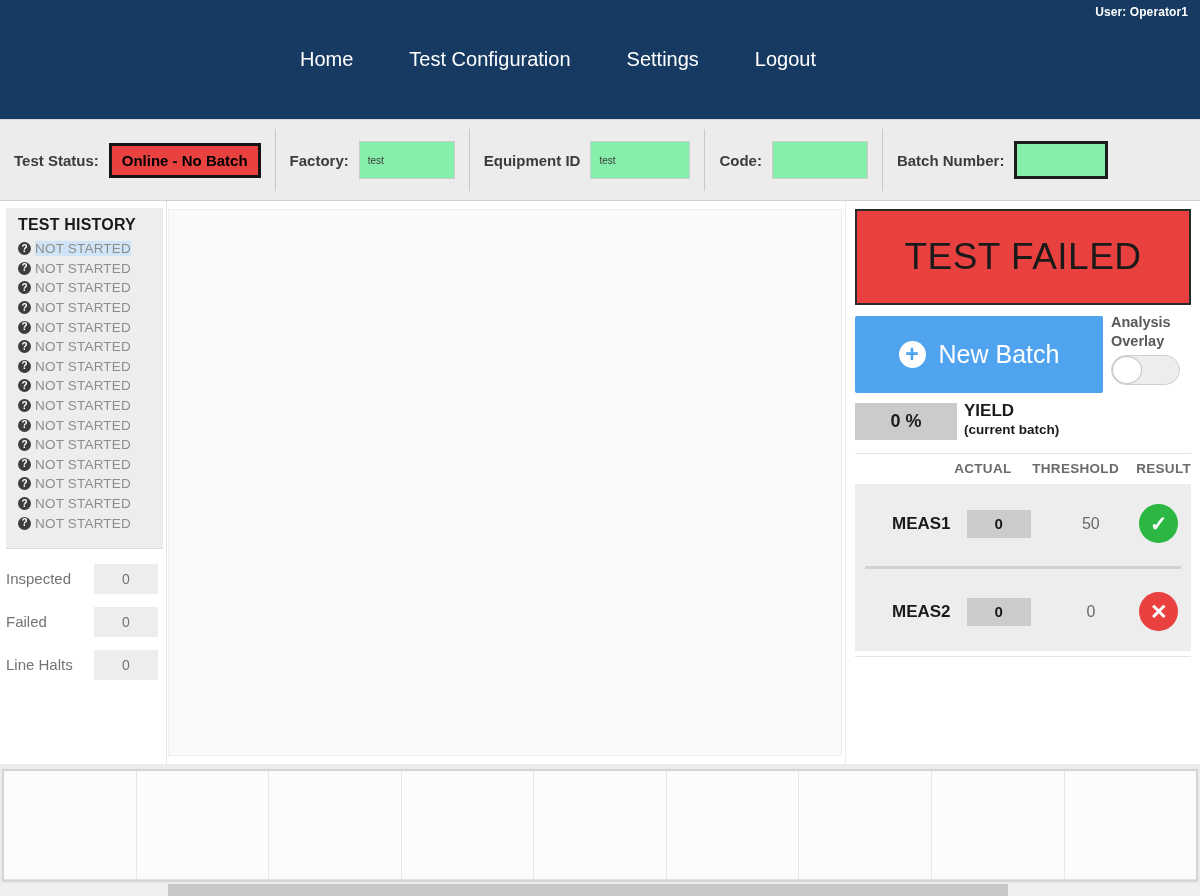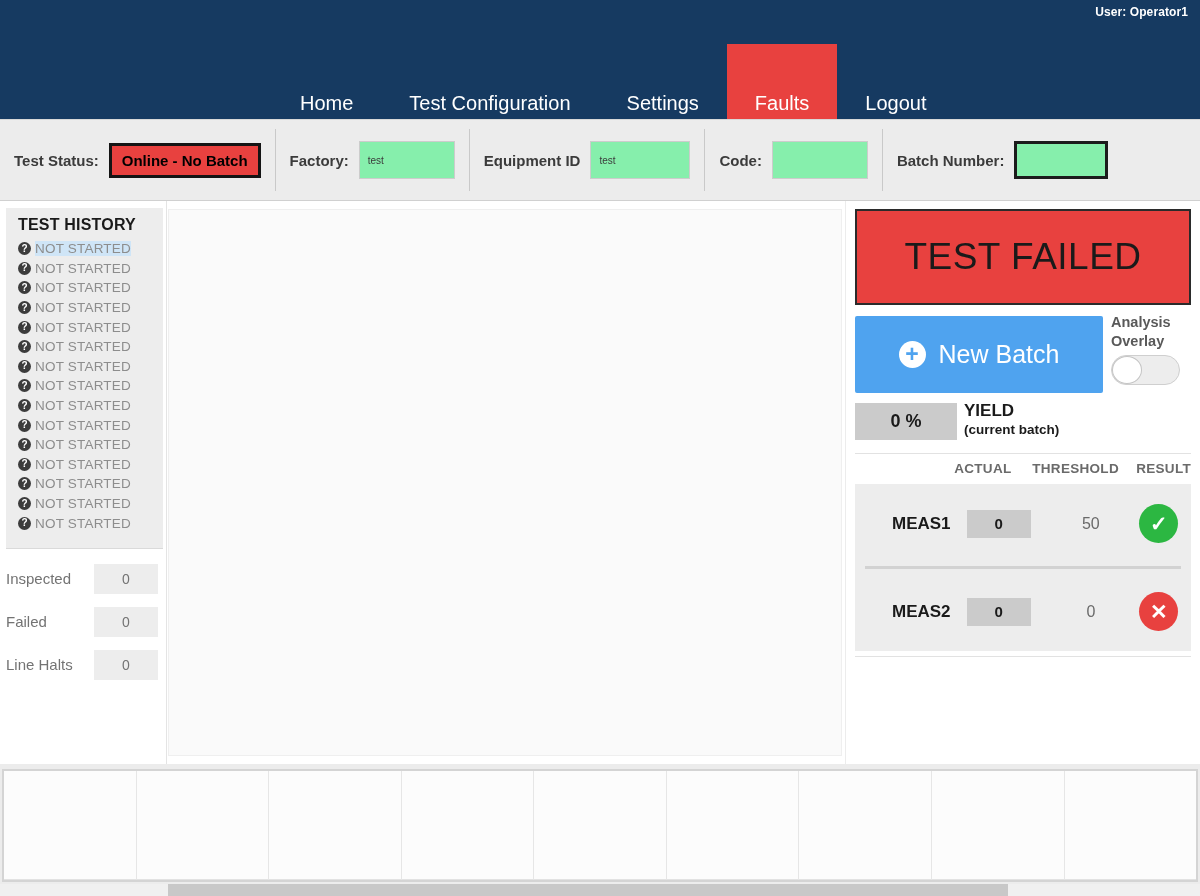--- a/index.html
+++ b/index.html
@@ -27,21 +27,20 @@
     display: flex; align-items: flex-start;
     padding-left: 272px; padding-top: 0;
   }
   .nav-item {
     height: 119px;
     display: flex; align-items: center; justify-content: center;
     padding: 0 28px;
     color: #ffffff; font-size: 20px;
     cursor: pointer;
     white-space: nowrap;
-    margin-top: 44px;
   }
   .nav-item.active { background: #e8413f; }
 
   
   .statusbar {
     position: absolute; left: 0; top: 119px;
     width: 1200px; height: 82px;
     background: #ececec;
     border-top: 1px solid #d8d8d8;
     border-bottom: 1px solid #d0d0d0;
@@ -322,23 +321,20 @@
   <div class="nav-user">User: Operator1</div>
   <div class="nav-items">
     <div class="nav-item">
       <span>Home</span>
     </div>
     <div class="nav-item">
       <span>Test Configuration</span>
     </div>
     <div class="nav-item">
       <span>Settings</span>
-    </div>
-    <div class="nav-item active">
-      <span>Faults</span>
     </div>
     <div class="nav-item">
       <span>Logout</span>
     </div>
   </div>
 </div>
 
 <div class="statusbar">
 
   <div class="sb-group">

